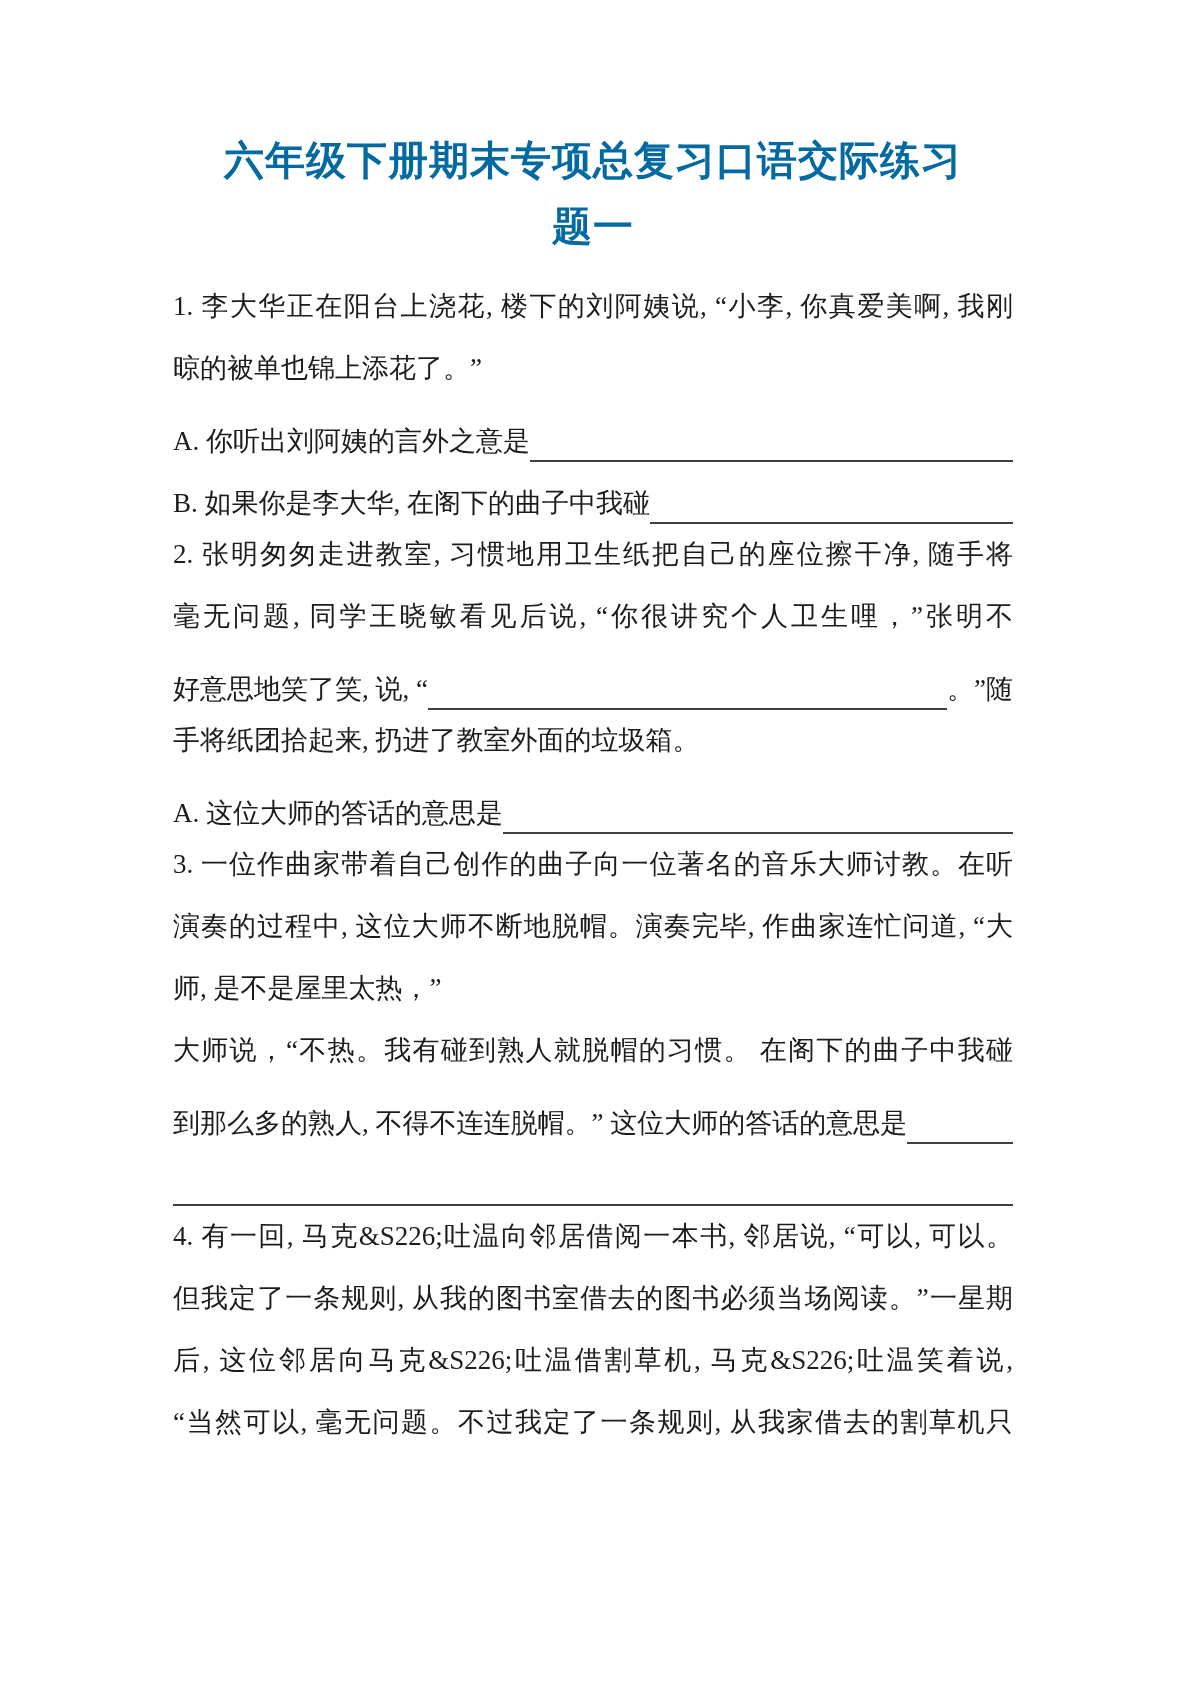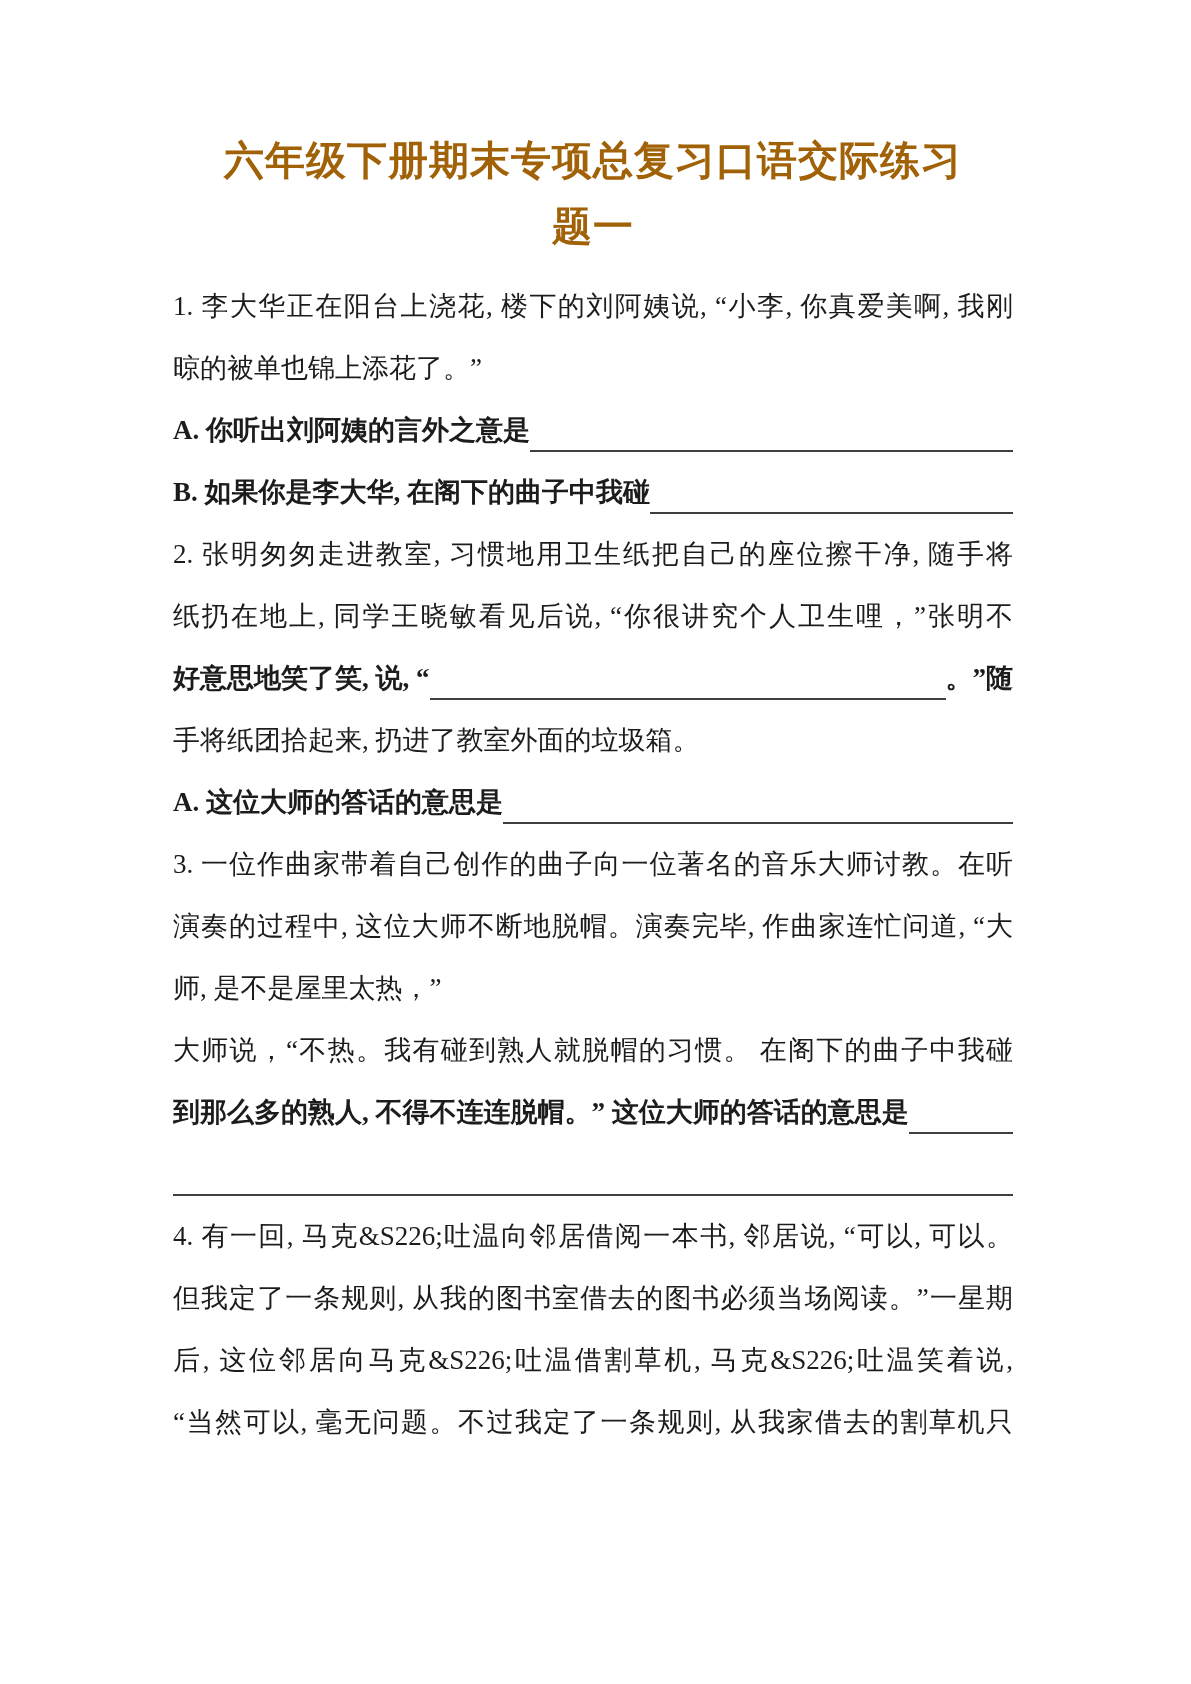--- a/index.html
+++ b/index.html
@@ -21,39 +21,38 @@
     left: 173px;
     top: 128px;
     width: 840px;
   }
   .doc-title {
     text-align: center;
     font-size: 40px;
     line-height: 66px;
     font-weight: bold;
     letter-spacing: 1px;
-    color: #a16207;
+    color: #0369a1;
   }
   .doc-body {
     margin-top: 26px;
   }
   .row {
     height: 62px;
     overflow: hidden;
     font-size: 27px;
     line-height: 40px;
   }
   .row.justify {
     text-align: justify;
     text-align-last: justify;
   }
   .row.flexline {
     display: flex;
-    align-items: flex-start;
-    font-weight: bold;
+    align-items: center;
   }
   .row .seg-text {
     white-space: pre;
     flex: 0 0 auto;
   }
   .row .seg-fill {
     flex: 1 1 auto;
     height: 40px;
     border-bottom: 2px solid #3f3f3f;
     min-width: 20px;
@@ -73,21 +72,21 @@
         <div class="row "><span class="seg-text">晾的被单也锦上添花了。”</span></div>
         <div class="row flexline">
           <span class="seg-text">A. 你听出刘阿姨的言外之意是</span>
           <span class="seg-fill"></span>
         </div>
         <div class="row flexline">
           <span class="seg-text">B. 如果你是李大华, 在阁下的曲子中我碰</span>
           <span class="seg-fill"></span>
         </div>
         <div class="row justify"><span class="seg-text">2. 张明匆匆走进教室, 习惯地用卫生纸把自己的座位擦干净, 随手将</span></div>
-        <div class="row justify"><span class="seg-text">纸扔在地上, 同学王晓敏看见后说, “你很讲究个人卫生哩，”张明不</span></div>
+        <div class="row justify"><span class="seg-text">毫无问题, 同学王晓敏看见后说, “你很讲究个人卫生哩，”张明不</span></div>
         <div class="row flexline">
           <span class="seg-text">好意思地笑了笑, 说, “</span>
           <span class="seg-fill"></span>
           <span class="seg-text">。”随</span>
         </div>
         <div class="row "><span class="seg-text">手将纸团拾起来, 扔进了教室外面的垃圾箱。</span></div>
         <div class="row flexline">
           <span class="seg-text">A. 这位大师的答话的意思是</span>
           <span class="seg-fill"></span>
         </div>

